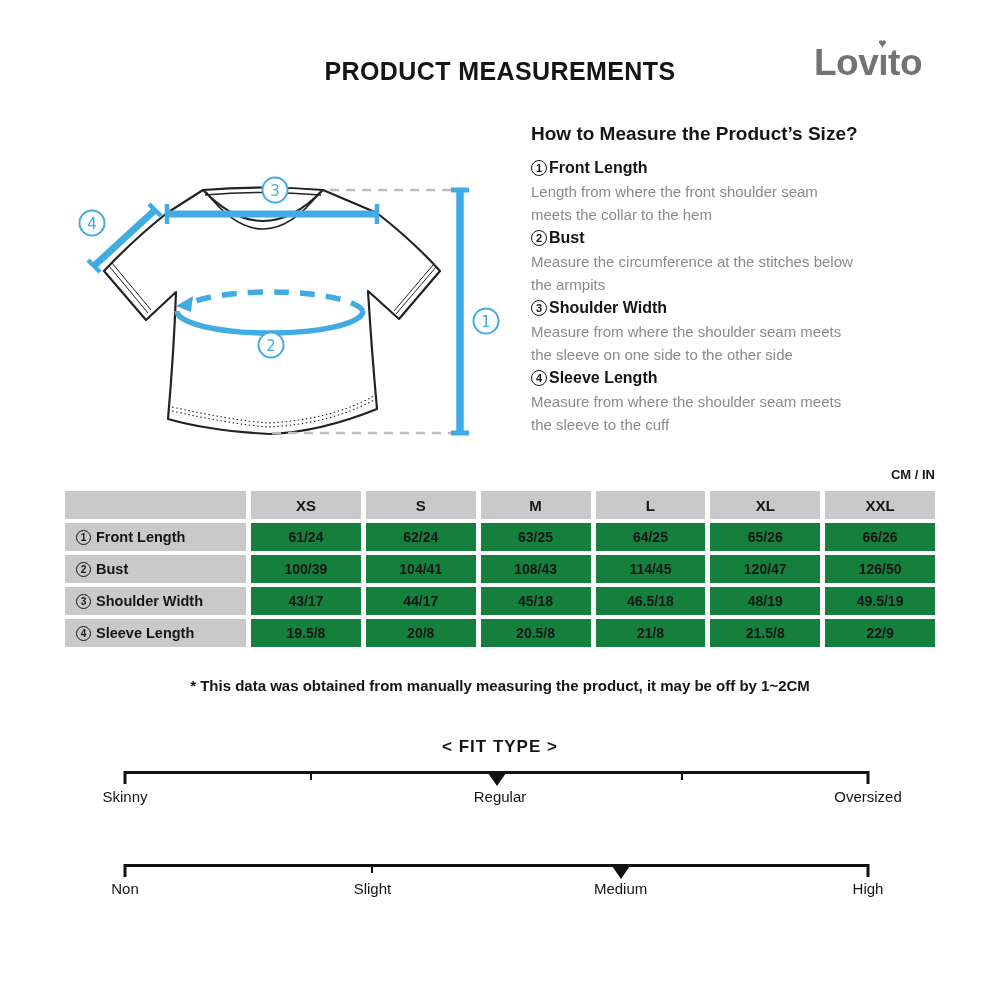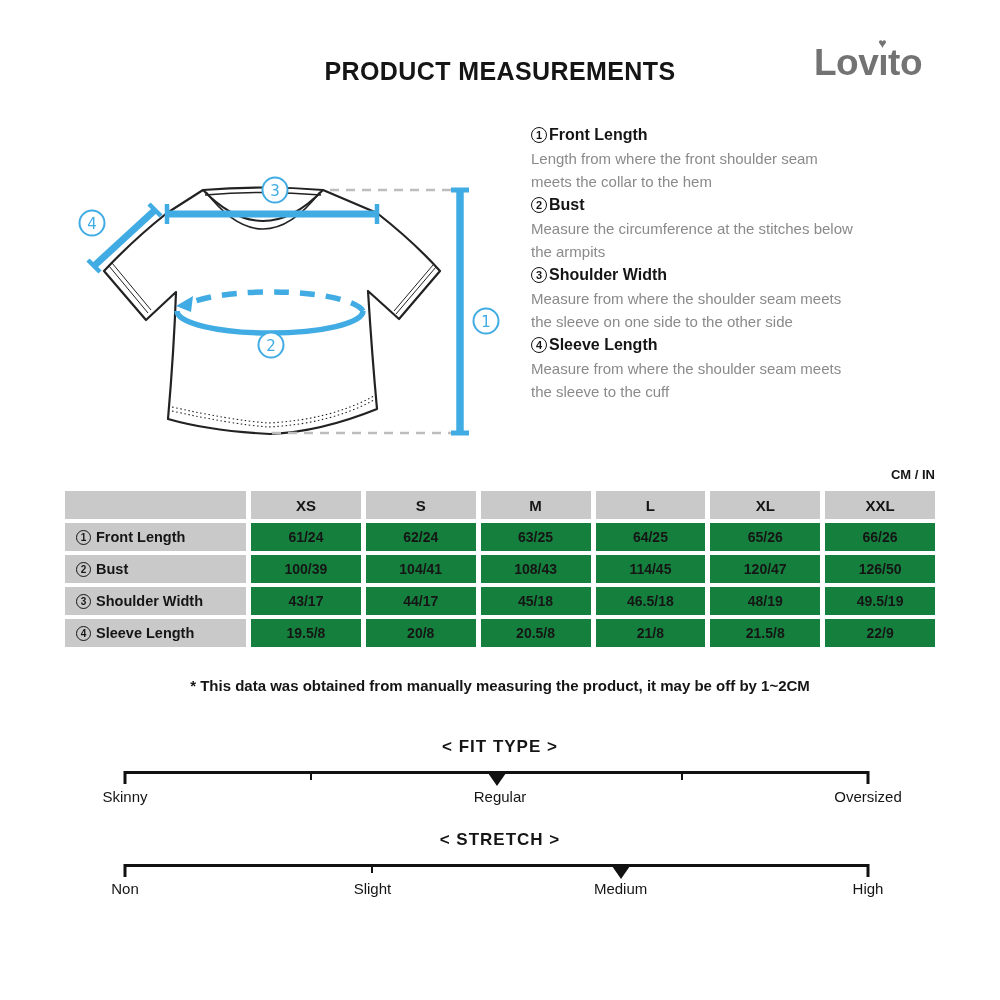--- a/index.html
+++ b/index.html
@@ -109,20 +109,21 @@
       <circle cx="92" cy="223" r="12.5" fill="#ffffff" stroke="#41ACE4" stroke-width="2"></circle>
       <text x="92" y="228.5" fill="#41ACE4">4</text>
       <circle cx="271" cy="345" r="12.5" fill="#ffffff" stroke="#41ACE4" stroke-width="2"></circle>
       <text x="271" y="350.5" fill="#41ACE4">2</text>
       <circle cx="486" cy="321" r="12.5" fill="#ffffff" stroke="#41ACE4" stroke-width="2"></circle>
       <text x="486" y="326.5" fill="#41ACE4">1</text>
     </g>
   </svg>
 
   <div class="howto">
+    <h2>How to Measure the Product’s Size?</h2>
     <div class="mi-head">
       <span class="cnum">1</span>
       <span>Front Length</span>
     </div>
     <div class="mi-desc">
       <div>Length from where the front shoulder seam</div>
       <div>meets the collar to the hem</div>
     </div>
     <div class="mi-head">
       <span class="cnum">2</span>
@@ -214,21 +215,20 @@
     <div class="tick small" style="left:75%;"></div>
     <div class="tick" style="left:100%;"></div>
     <div class="marker" style="left:50%;"></div>
   </div>
   <div class="scale-labels" style="top:788px;">
     <span style="left:0%;">Skinny</span>
     <span style="left:50%;padding-left:7px;">Regular</span>
     <span style="left:100%;">Oversized</span>
   </div>
 
-  <div class="scale-title" style="top:830px;">&lt; STRETCH &gt;</div>
   <div class="scale-line" style="top:864px;">
     <div class="tick" style="left:0%;"></div>
     <div class="tick small" style="left:33.3%;"></div>
     <div class="tick" style="left:100%;"></div>
     <div class="marker" style="left:66.7%;"></div>
   </div>
   <div class="scale-labels" style="top:880px;">
     <span style="left:0%;">Non</span>
     <span style="left:33.3%;">Slight</span>
     <span style="left:66.7%;">Medium</span>

